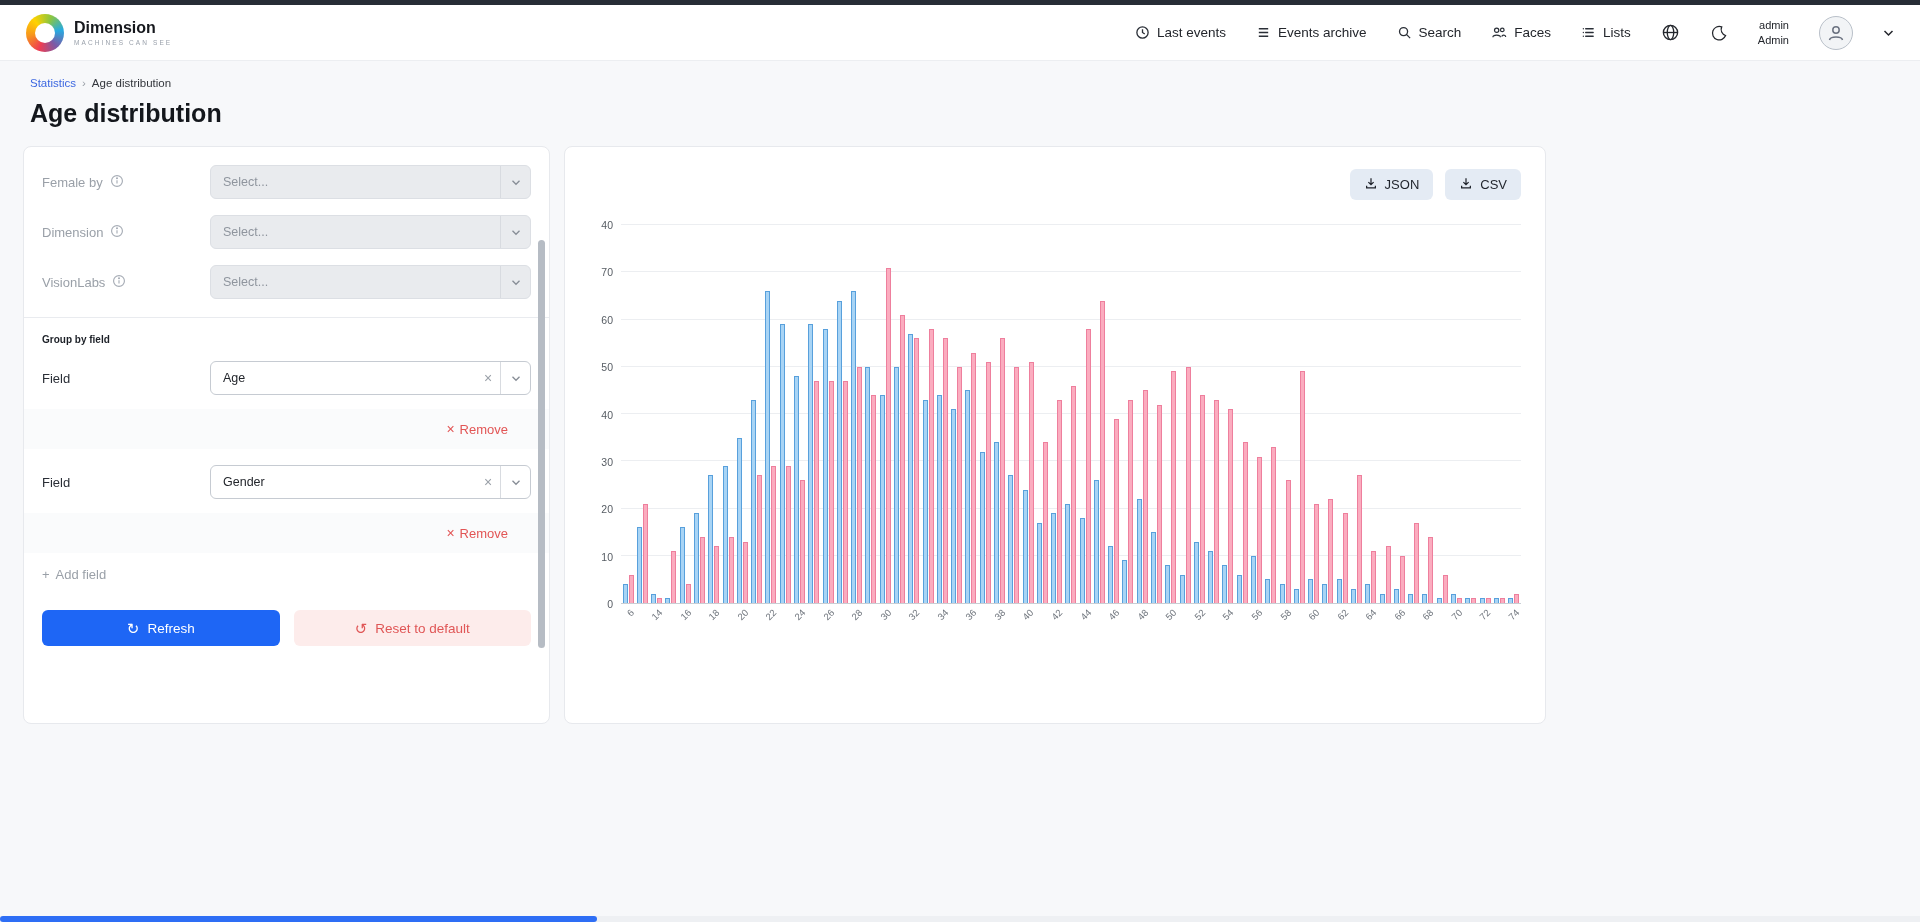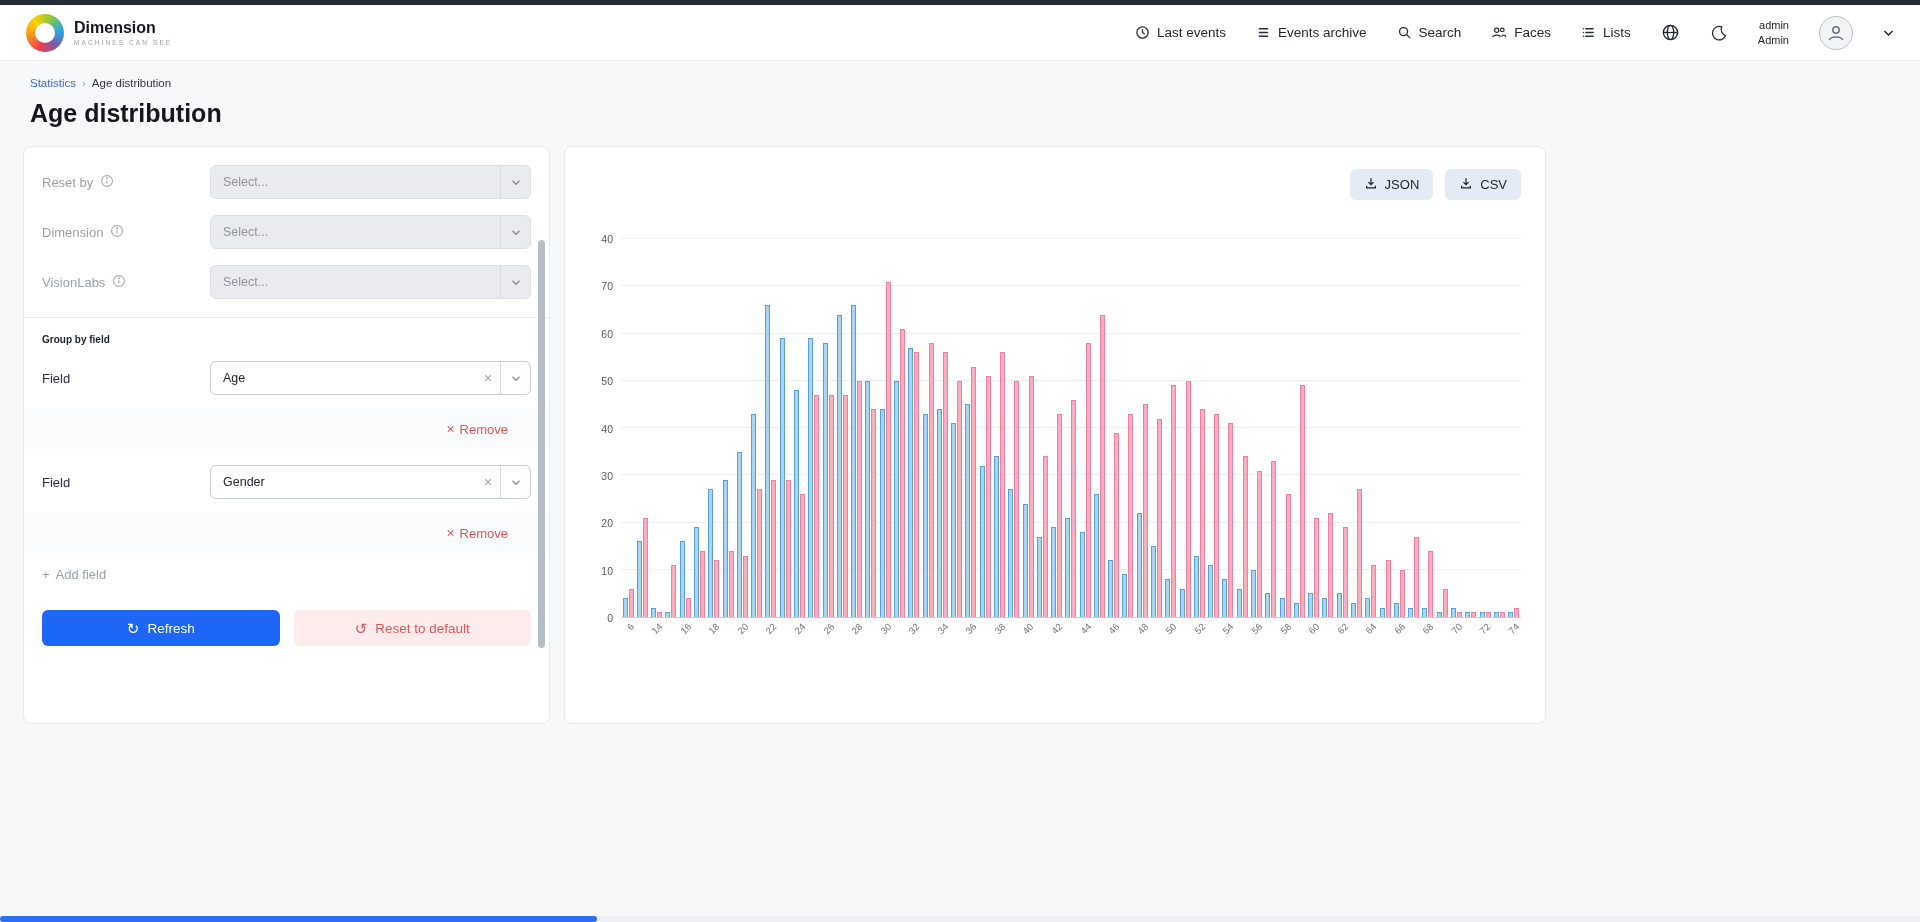--- a/index.html
+++ b/index.html
@@ -40,21 +40,21 @@
   .breadcrumb { margin:16px 0 0 30px; font-size:11.5px; display:flex; align-items:center; gap:6px; }
   .breadcrumb .bc-link { color:#3d68e1; cursor:pointer; text-decoration:none; }
   .breadcrumb .sep { color:#9aa0a8; }
   .breadcrumb .current { color:#33363c; }
   .page-title { margin:10px 0 0 30px; font-size:25px; font-weight:700; color:#14171c; }
 
   
   .content { display:flex; gap:14px; margin:18px 0 0 23px; }
   .panel { background:#fff; border:1px solid #e7e9ed; border-radius:8px; height:578px; }
   .filters-panel { width:527px; position:relative; padding-top:10px; }
-  .chart-panel { width:982px; position:relative; padding:30px 24px; }
+  .chart-panel { width:982px; position:relative; padding:16px 24px; }
 
   
   .form-row { display:flex; align-items:center; padding:8px 18px; }
   .row-label { flex:0 0 168px; display:flex; align-items:center; gap:7px; font-size:13px; color:#9aa0a8; }
   .row-label.dark { color:#2a2e36; }
   .control { flex:1; }
   .select { height:34px; border-radius:6px; display:flex; align-items:center; cursor:pointer; }
   .select.disabled { background:#e9ebee; border:1px solid #dcdfe4; color:#8f959e; }
   .select.enabled { background:#fff; border:1px solid #c6cbd2; color:#23262c; }
   .select .value { flex:1; padding:0 12px; font-size:12.5px; }
@@ -215,21 +215,21 @@
   </div>
 
   <h1 class="page-title">Age distribution</h1>
 
   <div class="content">
 
     <aside class="panel filters-panel">
 
       <div class="form-row">
         <div class="row-label">
-          <span>Reset by</span>
+          <span>Female by</span>
           <span>
             <svg width="14" height="14" viewBox="0 0 16 16" fill="none" stroke="#a6acb5" stroke-width="1.3">
                 <circle cx="8" cy="8" r="6.2"></circle>
                 <path d="M8 7.2v3.6"></path>
                 <circle cx="8" cy="4.9" r="0.5" fill="#a6acb5"></circle>
               </svg>
           </span>
         </div>
         <div class="control">
           <div class="select disabled">

